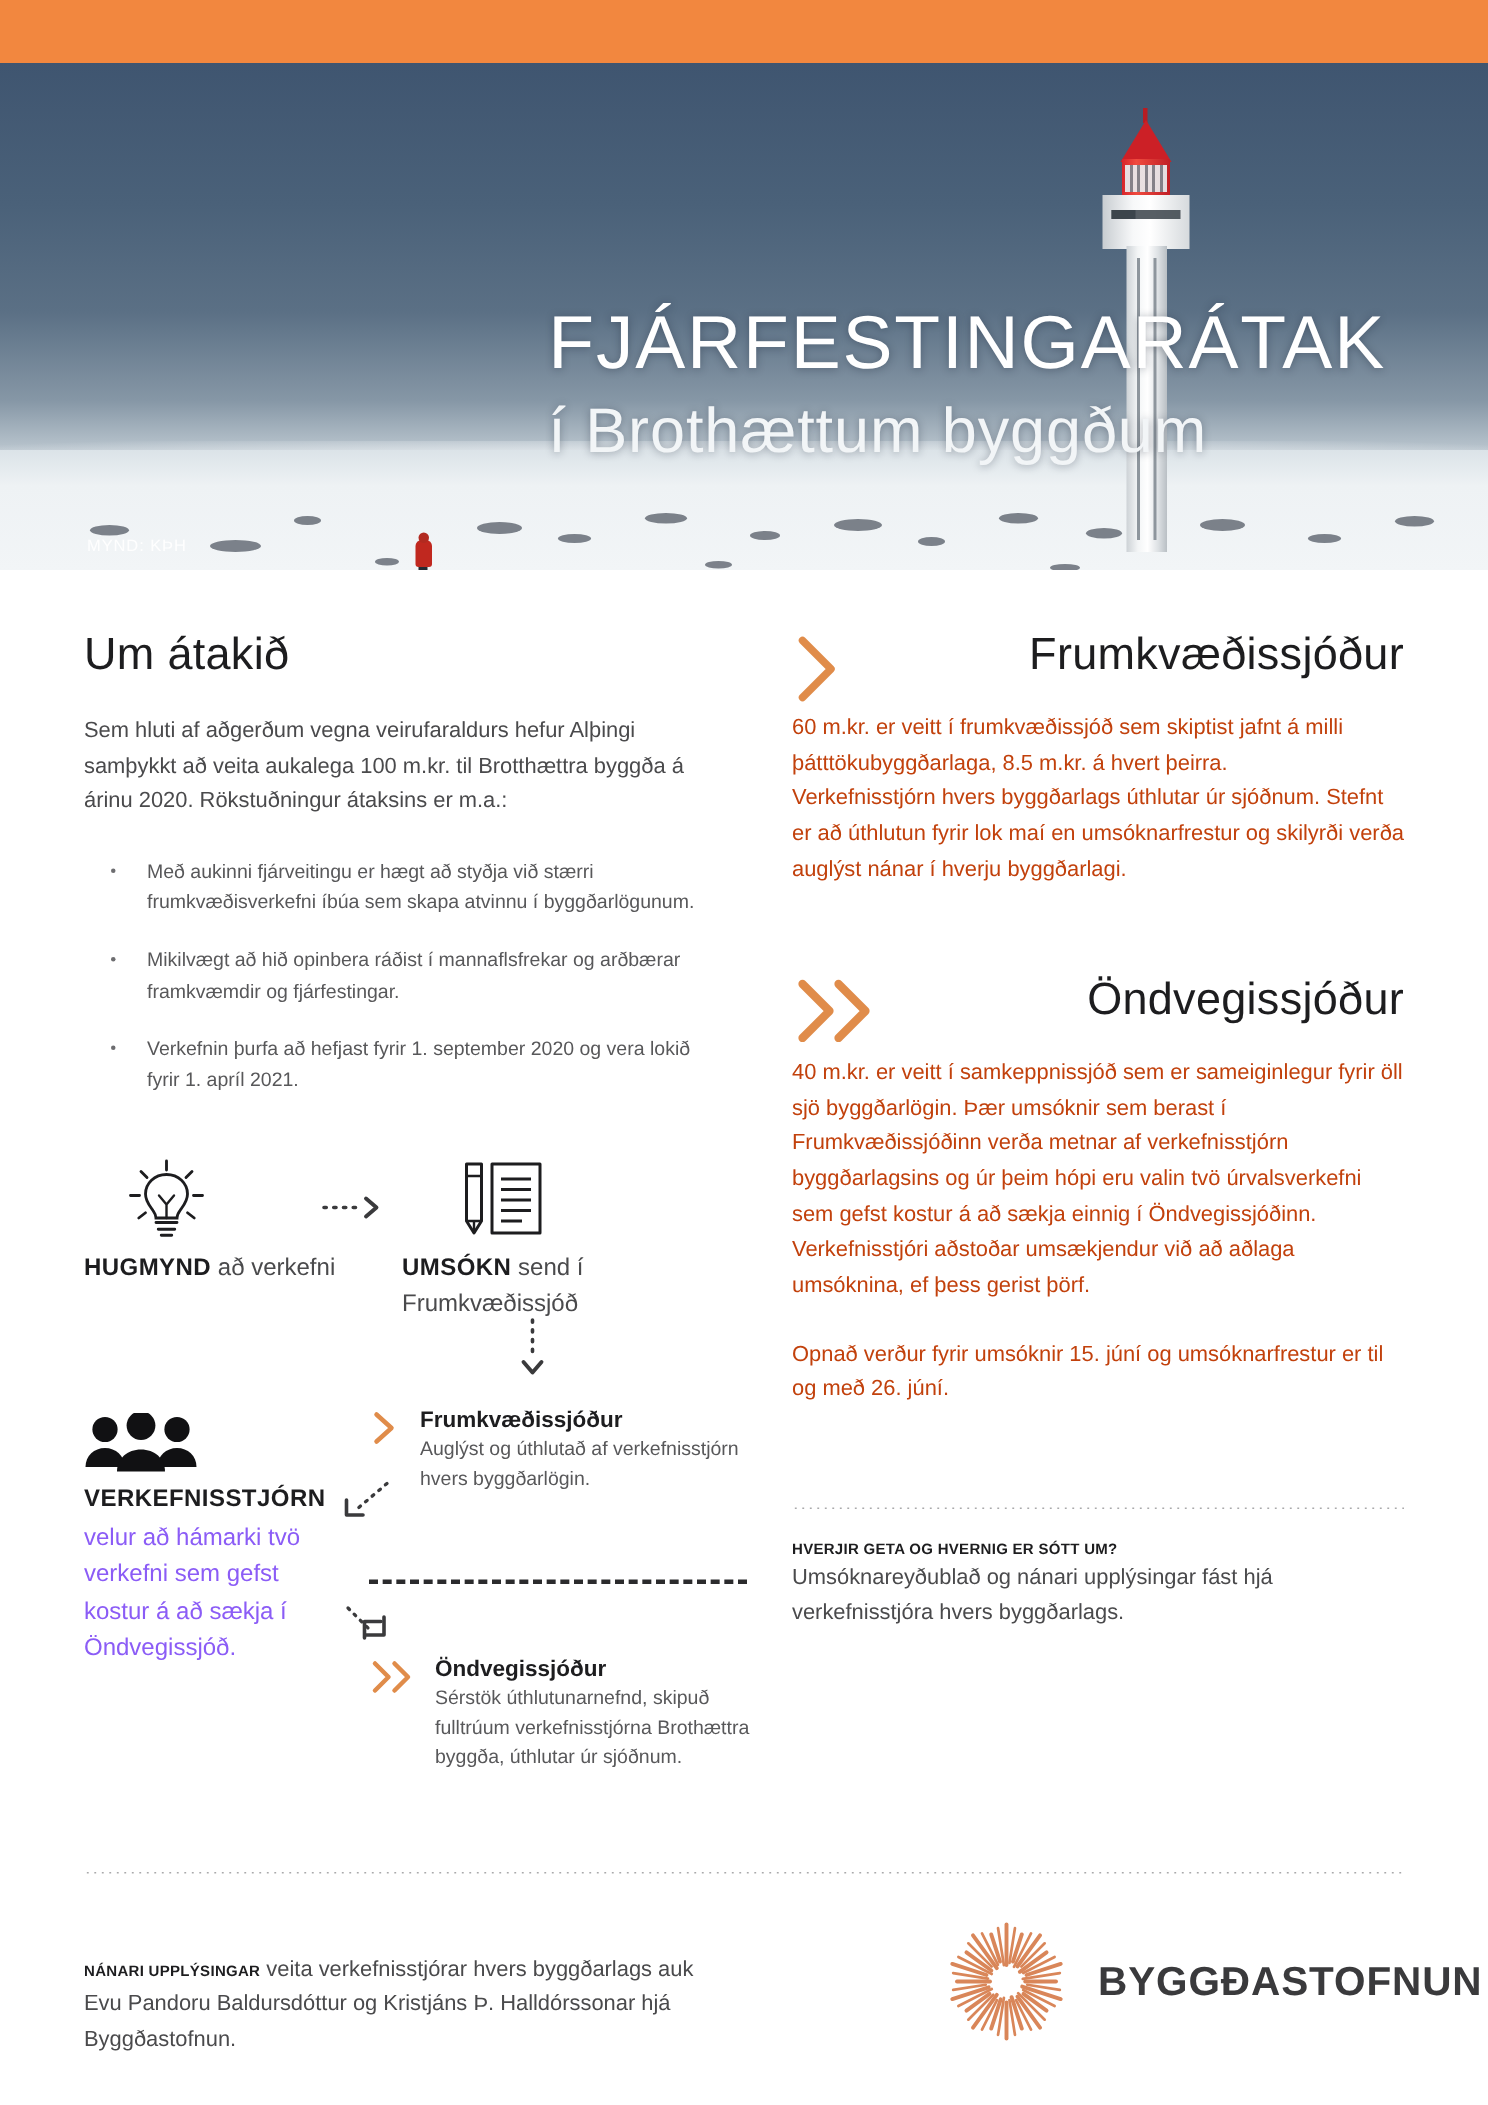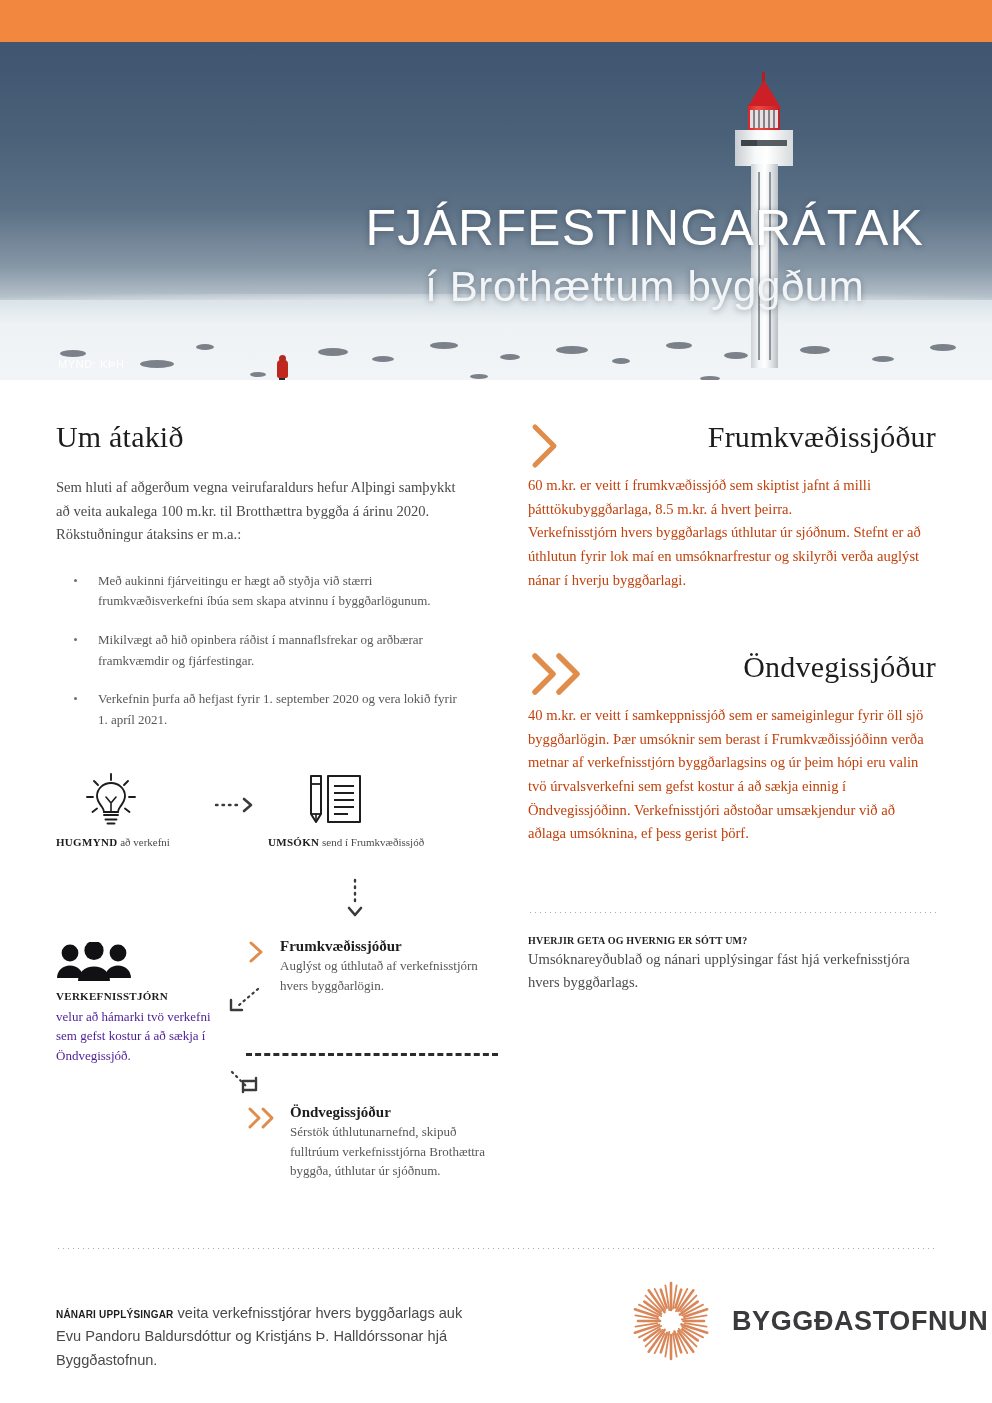--- a/index.html
+++ b/index.html
@@ -74,37 +74,37 @@
   .lh-tip{
     position:absolute; left:47px; top:4px; width:3px; height:10px; background:#b81c22;
   }
 
   
   .person-body{ position:absolute; left:277px; top:318px; width:11px; height:18px; background:#c0281f; border-radius:4px 4px 2px 2px; }
   .person-head{ position:absolute; left:279px; top:313px; width:7px; height:7px; background:#b22a20; border-radius:50%; }
   .person-legs{ position:absolute; left:279px; top:335px; width:6px; height:16px; background:#252a33; }
 
   .hero-title-wrap{
-    position:absolute; right:68px; top:160px; text-align:center; color:#fff;
+    position:absolute; right:68px; top:160px; text-align:left; color:#fff;
   }
   .hero-title{
     font-size: 50px; font-weight: 400; letter-spacing: 1.2px; line-height:1.05;
     color:#ffffff; text-shadow: 0 1px 6px rgba(20,30,45,.35);
   }
   .hero-sub{
     font-size: 42px; font-weight: 300; letter-spacing: .6px; margin-top: 8px;
     color:#f2f5f7; text-shadow: 0 1px 6px rgba(20,30,45,.35);
   }
   .photo-credit{
     position:absolute; left:58px; top:358px; font-size:11px; letter-spacing:.6px;
     color:#ffffff; opacity:.95; font-weight:400;
   }
 
   
-  .content { position:absolute; left:0; top:380px; width:992px; height:1023px;font-family:Liberation Serif, serif; }
+  .content { position:absolute; left:0; top:380px; width:992px; height:1023px; }
   .col-left  { position:absolute; left:56px;  top:40px; width:410px; }
   .col-right { position:absolute; left:528px; top:40px; width:408px; }
 
   h2.sec-title{
     font-size: 30px; font-weight: 400; color:#1d1d1f; letter-spacing:.2px;
     margin-bottom: 22px;
   }
   p.body-text{
     font-size: 14.6px; line-height: 1.62; color:#4a4a4c; font-weight:400;
   }
@@ -140,23 +140,23 @@
   }
 
   .kicker{
     font-size: 10px; font-weight: 700; color:#1d1d1f; letter-spacing:.2px;
   }
   .kicker-body{ font-size:14.6px; line-height:1.6; color:#4a4a4c; margin-top:2px; }
 
   
   .flow{ position:relative; margin-top: 38px; height: 400px; width: 440px; }
   .flow-node{ position:absolute; }
-  .flow-label{ font-size: 11px; color:#4a4a4c; line-height:1.5; }
+  .flow-label{ font-size: 16px; color:#4a4a4c; line-height:1.5; }
   .flow-label b{ color:#1d1d1f; font-weight:700; letter-spacing:.3px; }
-  .flow-small{ font-size: 13px; color:#4c1d95; line-height:1.52; margin-top:2px; }
+  .flow-small{ font-size: 16px; color:#8b5cf6; line-height:1.52; margin-top:2px; }
   .flow-sub-title{ font-size:15px; font-weight:700; color:#1d1d1f; }
   .flow-sub-body{ font-size:13px; color:#58585a; line-height:1.5; margin-top:1px; }
 
   .dashed-sep{
     position:absolute; left:190px; top:285px; width:252px; height:0;
     border-top: 3px dashed #2b2b2d;
   }
 
   
   .logo-wrap{ position:absolute; left:628px; top:1278px; display:flex; align-items:center; gap:18px; }
@@ -357,20 +357,21 @@
 
       <div class="rblock" style="margin-top:58px;">
         <div class="chev-wrap" style="top:0px;">
           <svg width="58" height="52" viewBox="0 0 58 52" fill="none" stroke="#E08C4A" stroke-width="5.5" stroke-linecap="round" stroke-linejoin="round">
             <path d="M7 6l18 18L7 42"></path>
             <path d="M31 6l18 18-18 18"></path>
           </svg>
         </div>
         <div class="rtitle">Öndvegissjóður</div>
         <div class="rbody">40  m.kr. er veitt í samkeppnissjóð sem er sameiginlegur fyrir öll sjö byggðarlögin. Þær umsóknir sem berast í Frumkvæðissjóðinn verða metnar af verkefnisstjórn byggðarlagsins og úr þeim hópi eru valin tvö úrvalsverkefni sem gefst kostur á að sækja einnig í Öndvegissjóðinn. Verkefnisstjóri aðstoðar umsækjendur við að aðlaga umsóknina, ef þess gerist þörf.</div>
+        <div class="rbody">Opnað verður fyrir umsóknir 15. júní og umsóknarfrestur er til og með 26. júní.</div>
       </div>
 
       <div style="margin-top:66px;">
         <div class="dot-rule"></div>
         <div class="kicker" style="margin-top:22px;">HVERJIR GETA OG HVERNIG ER SÓTT UM?</div>
         <div class="kicker-body">Umsóknareyðublað og nánari upplýsingar fást hjá verkefnisstjóra hvers byggðarlags.</div>
       </div>
 
     </div>
   </div>

